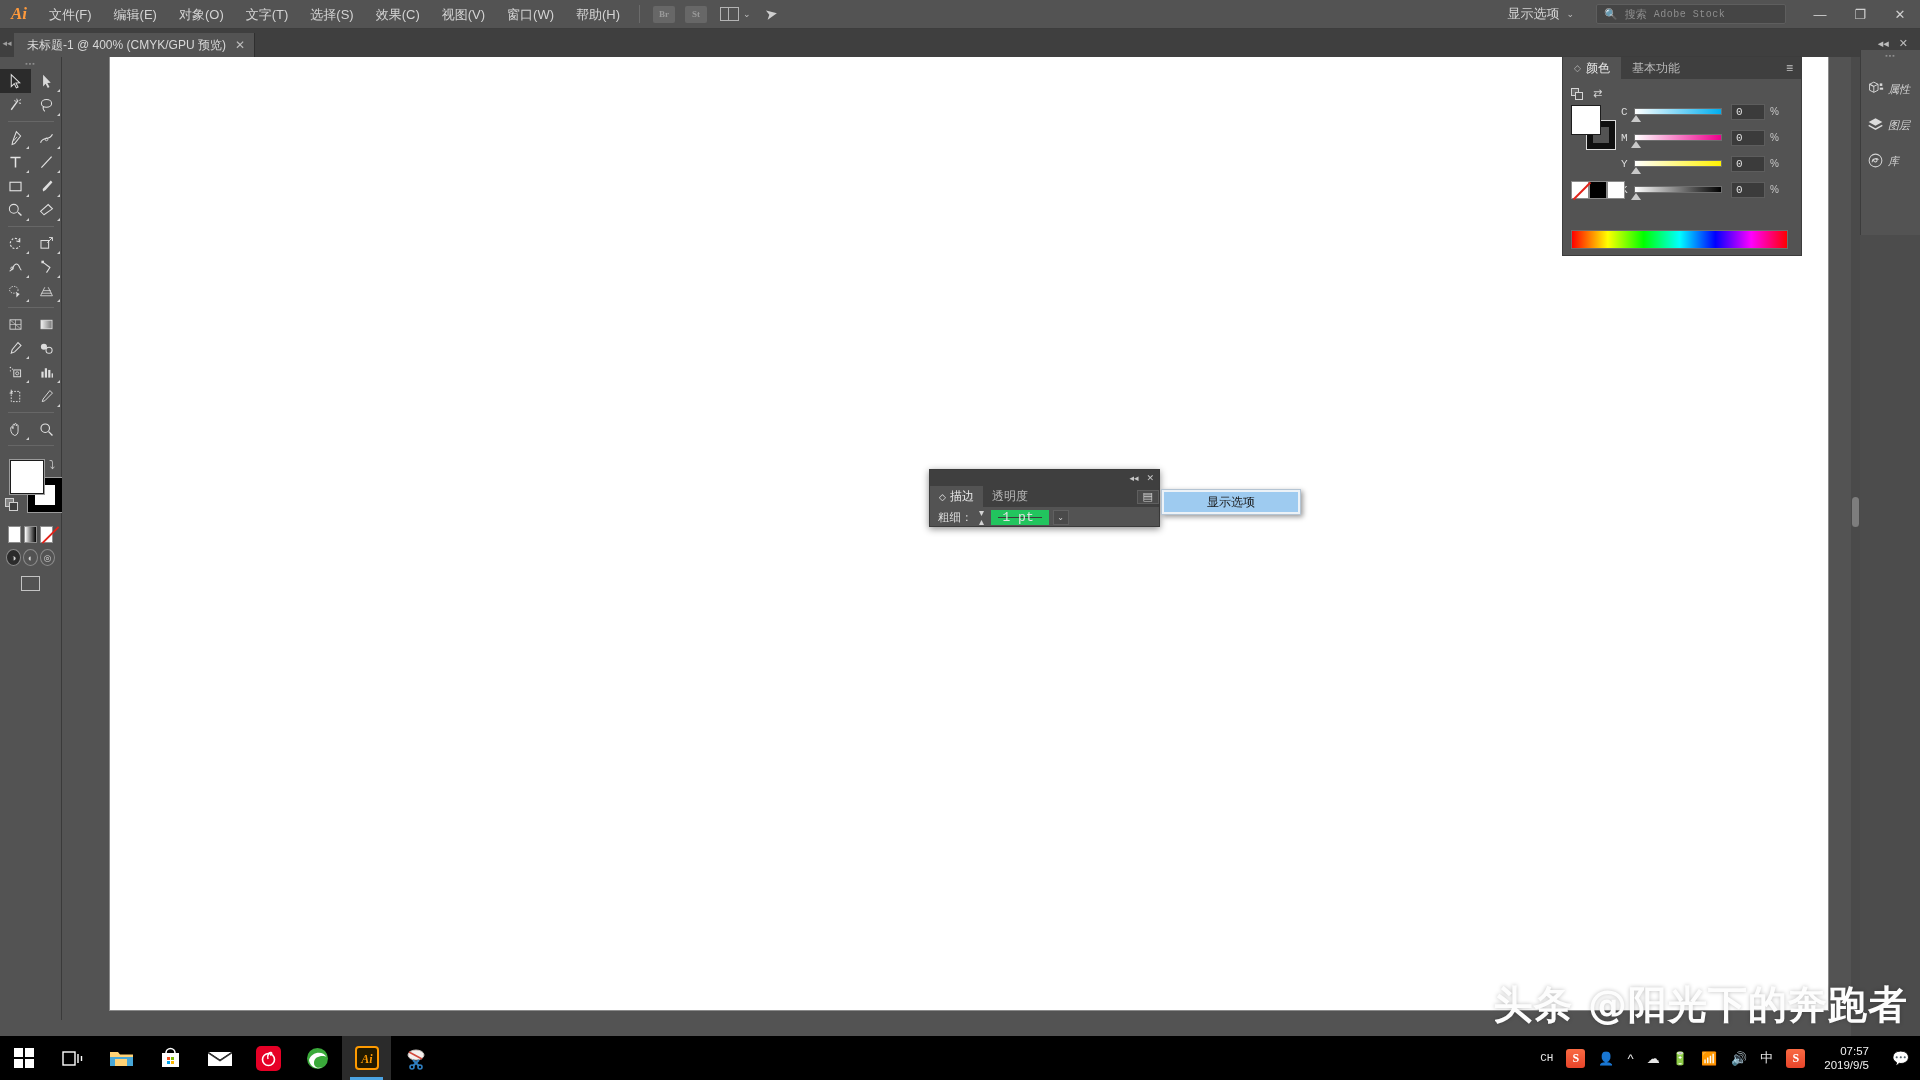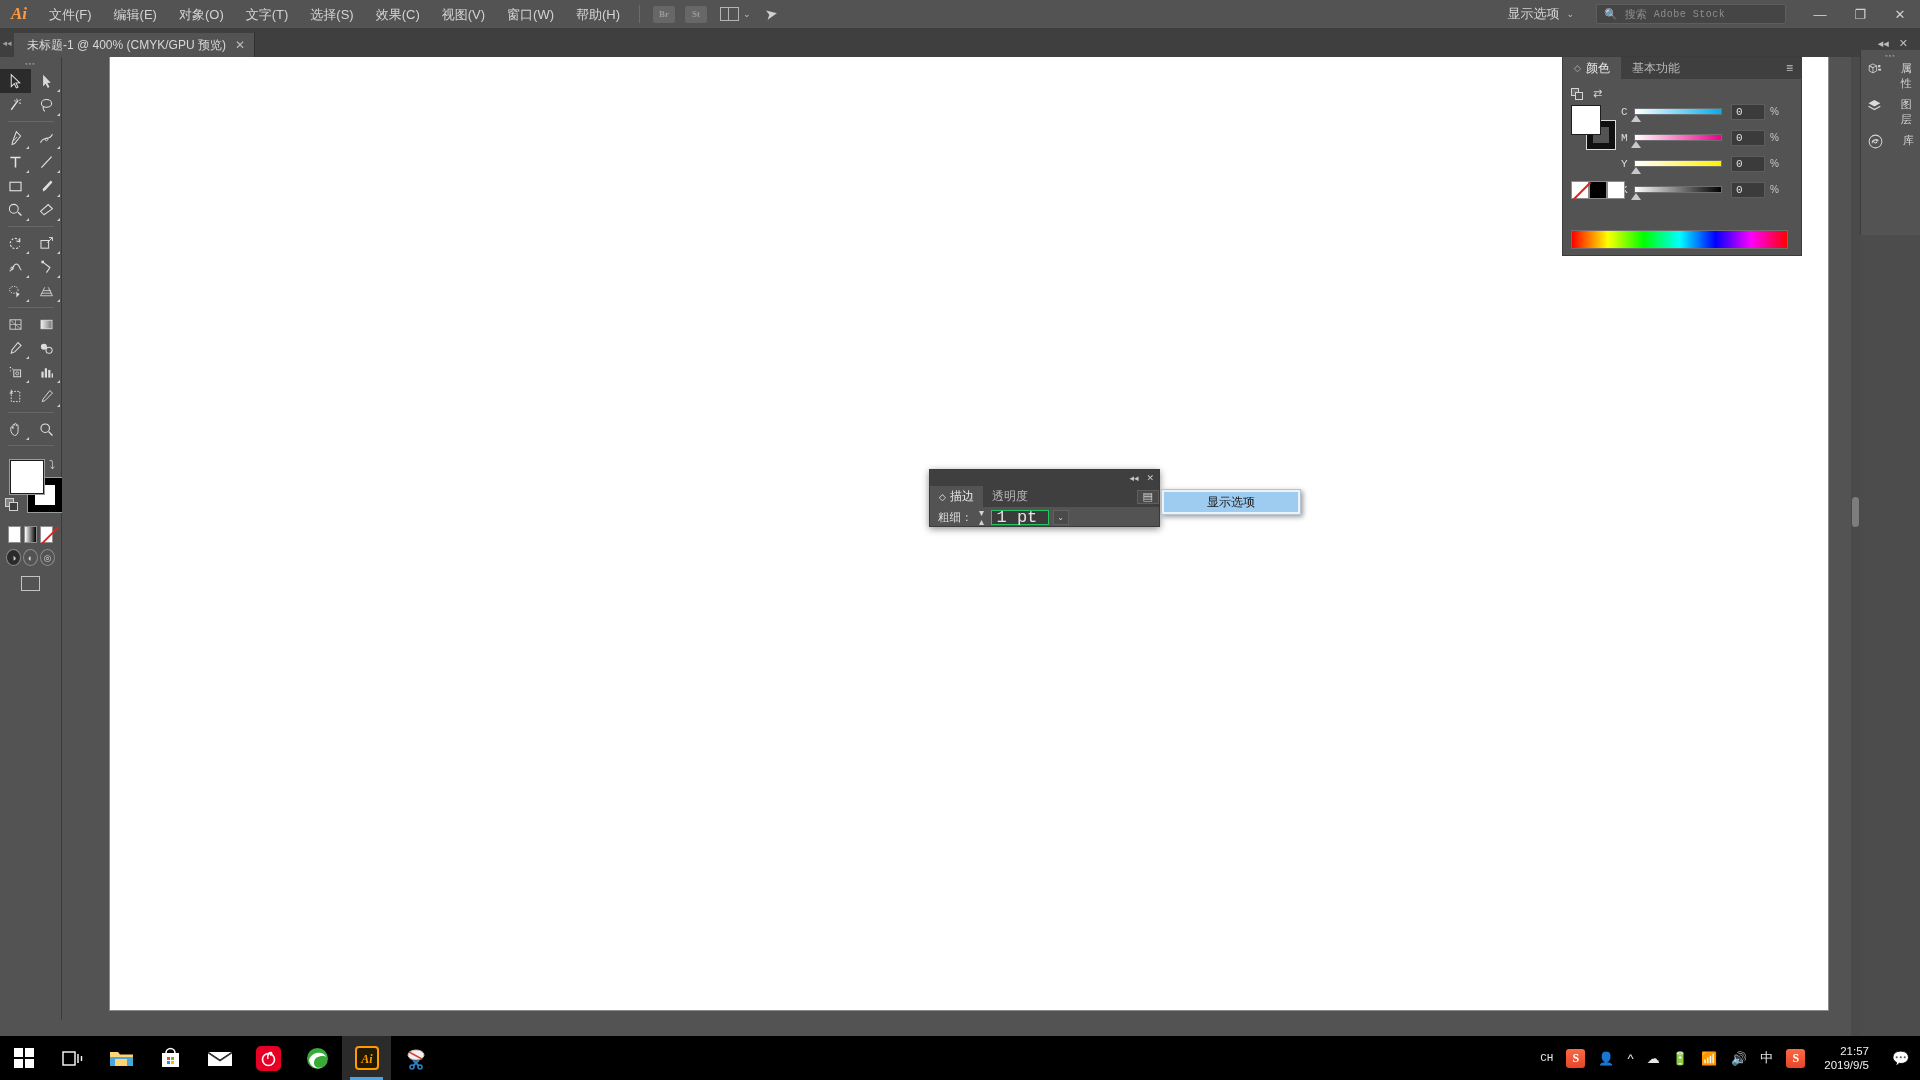--- a/index.html
+++ b/index.html
@@ -181,21 +181,21 @@
   .spectrum { position:absolute; left:8px; bottom:8px; width:217px; height:19px;
      background:linear-gradient(90deg,#ff0000,#ffff00,#00ff00,#00ffff,#0000ff,#ff00ff,#ff0000);
      border:1px solid #6e6e6e;}
 
   
   .rdock {
     position:absolute; right:0; top:50px; width:60px; height:185px;
     background:#535353; border-left:1px solid #3c3c3c;
   }
   .rd-grip{height:11px;display:flex;align-items:center;justify-content:center;color:#8e8e8e;font-size:7px;letter-spacing:1px;}
-  .rd-item{height:36px; display:flex;align-items:flex-start; gap:19px; padding-left:6px;}
+  .rd-item{height:36px; display:flex;align-items:flex-end; gap:4px; padding-left:6px;font-style:italic;}
   .rd-item svg{width:17px;height:17px;}
   .rd-lab{font-size:11px;color:#d4d4d4;}
   .rdock-bg { position:absolute; right:0; top:235px; width:60px; bottom:42px; background:#4c4c4c;}
 
   
   .strokepanel {
     position:absolute; left:929px; top:469px; width:231px; height:58px;
     background:#535353; border:1px solid #3b3b3b; box-shadow:0 2px 7px rgba(0,0,0,.45);
   }
   .sp-head { height:16px; background:#3f3f3f; display:flex; align-items:center; justify-content:flex-end;
@@ -203,22 +203,22 @@
   .sp-head span{font-size:9px;color:#c7c7c7;}
   .sp-tabs { height:21px; display:flex; background:#3f3f3f;}
   .sp-tab { display:flex;align-items:center; padding:0 9px; font-size:12px; color:#b8b8b8;}
   .sp-tab.act { background:#535353; color:#eaeaea;}
   .sp-tab .gr{font-size:9px;margin-right:4px;}
   .sp-menu { margin-left:auto; display:flex;align-items:center; padding:0 5px;
              font-size:11px; color:#cfcfcf; background:#4a4a4a; border:1px solid #5f5f5f; height:14px; align-self:center;}
   .sp-body { height:21px; display:flex; align-items:center; padding-left:8px; gap:4px;}
   .sp-lab { font-size:11.5px; color:#dcdcdc;}
   .sp-stepper { font-size:10px; color:#d4d4d4; line-height:.85; text-align:center; width:10px;}
-  .sp-input { width:58px;height:15px; background:#3b3b3b; border:1px solid #22c55e;
-              font-size:17px;color:#e2e2e2; display:flex;align-items:center;padding-left:5px;
+  .sp-input { width:58px;height:15px; background:#3b3b3b; border:7px solid #22c55e;
+              font-size:13px;color:#e2e2e2; display:flex;align-items:center;padding-left:5px;
               font-family:"Liberation Mono",monospace;}
   .sp-arrow { width:16px;height:15px; background:#4a4a4a; border:1px solid #606060;
               display:flex;align-items:center;justify-content:center; font-size:8px;color:#d2d2d2;}
 
   
   .ctxmenu {
     position:absolute; left:1161px; top:489px; width:140px; height:26px;
     background:#ecf2f7; border:1px solid #b4c4d3; box-shadow:2px 2px 5px rgba(0,0,0,.4);
     padding:2px;
   }
@@ -716,20 +716,21 @@
       <span class="sp-stepper">▾<br>▴</span>
       <span class="sp-input">1 pt</span>
       <span class="sp-arrow">⌄</span>
     </div>
   </div>
 
   <div class="ctxmenu">
     <div class="ctx-item">显示选项</div>
   </div>
 
+  <div class="watermark">头条 @阳光下的奔跑者</div>
 
   <div class="taskbar">
     <div class="tb-start">
       <span class="winlogo">
           <i></i>
           <i></i>
           <i></i>
           <i></i>
         </span>
     </div>
@@ -802,20 +803,20 @@
       <span class="ime-s">S</span>
       <span class="tray-ic">👤</span>
       <span class="tray-ic">^</span>
       <span class="tray-ic">☁</span>
       <span class="tray-ic">🔋</span>
       <span class="tray-ic">📶</span>
       <span class="tray-ic">🔊</span>
       <span class="tray-ic">中</span>
       <span class="ime-s">S</span>
       <span class="clock">
-        <span>21:57</span><br>
+        <span>07:57</span><br>
         <span>2019/9/5</span>
       </span>
       <span class="notif">💬</span>
     </div>
   </div>
 
 </div>
 
 </body></html>

